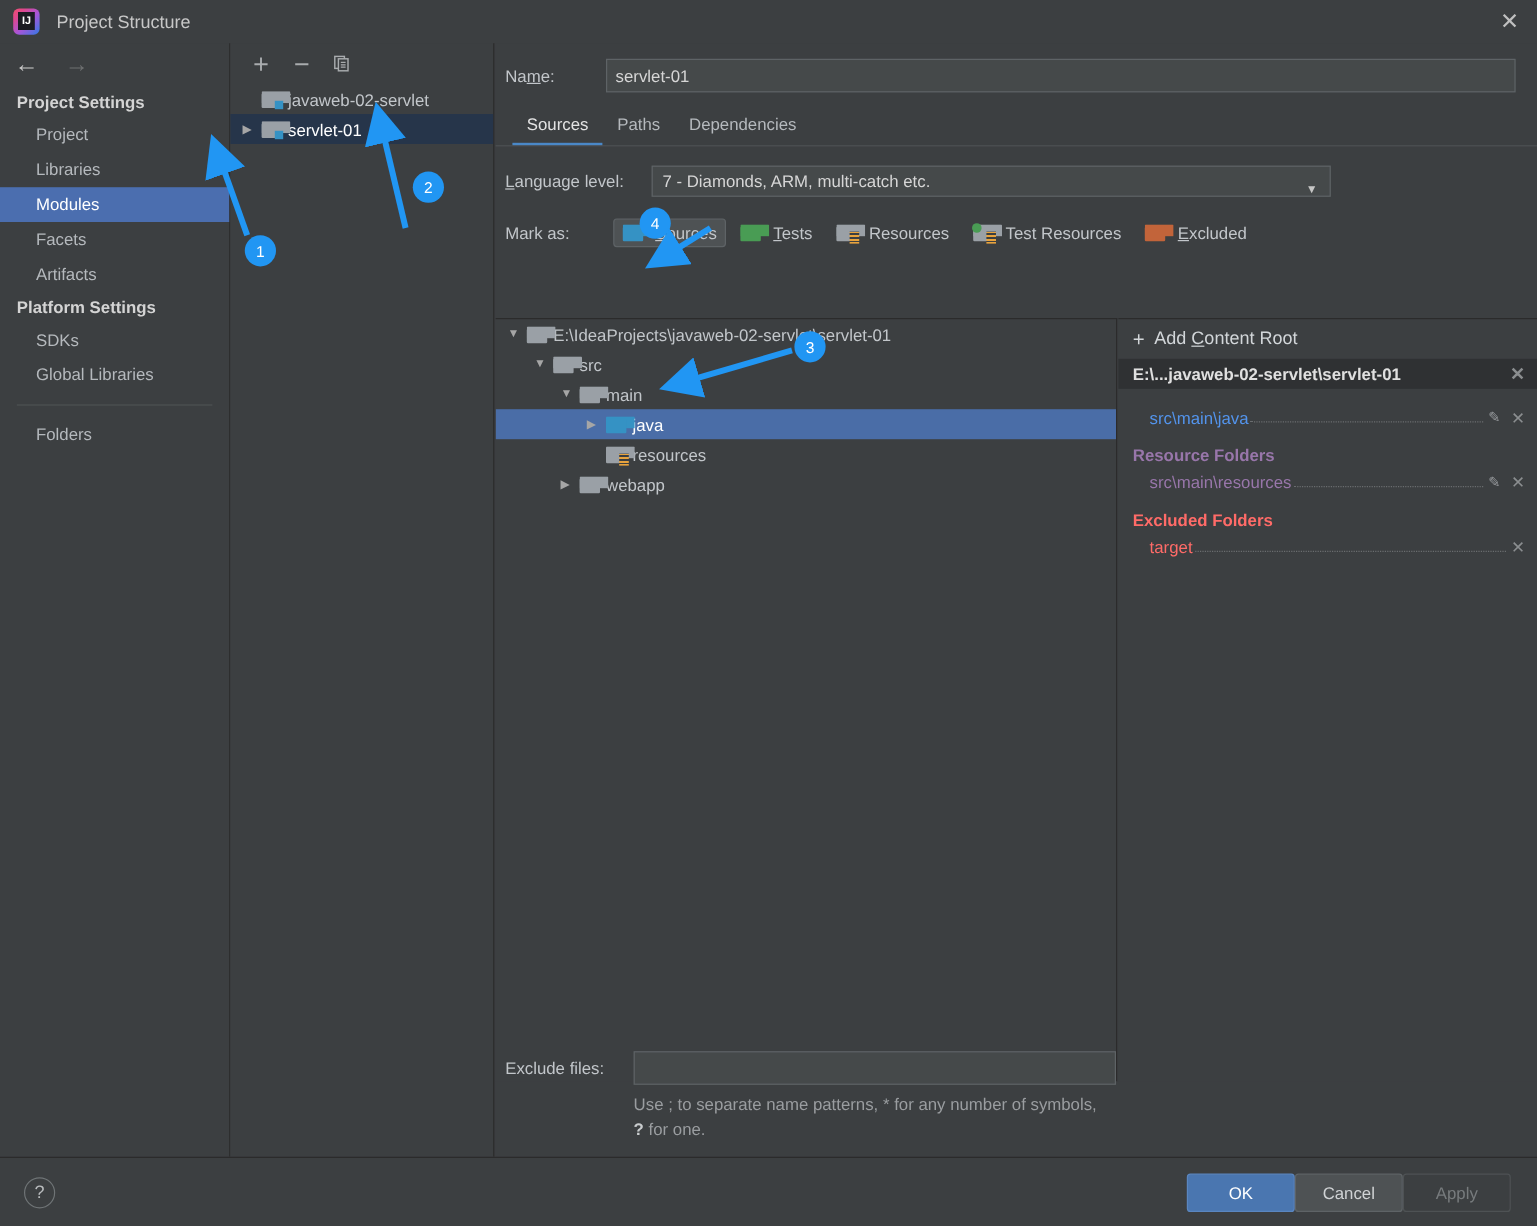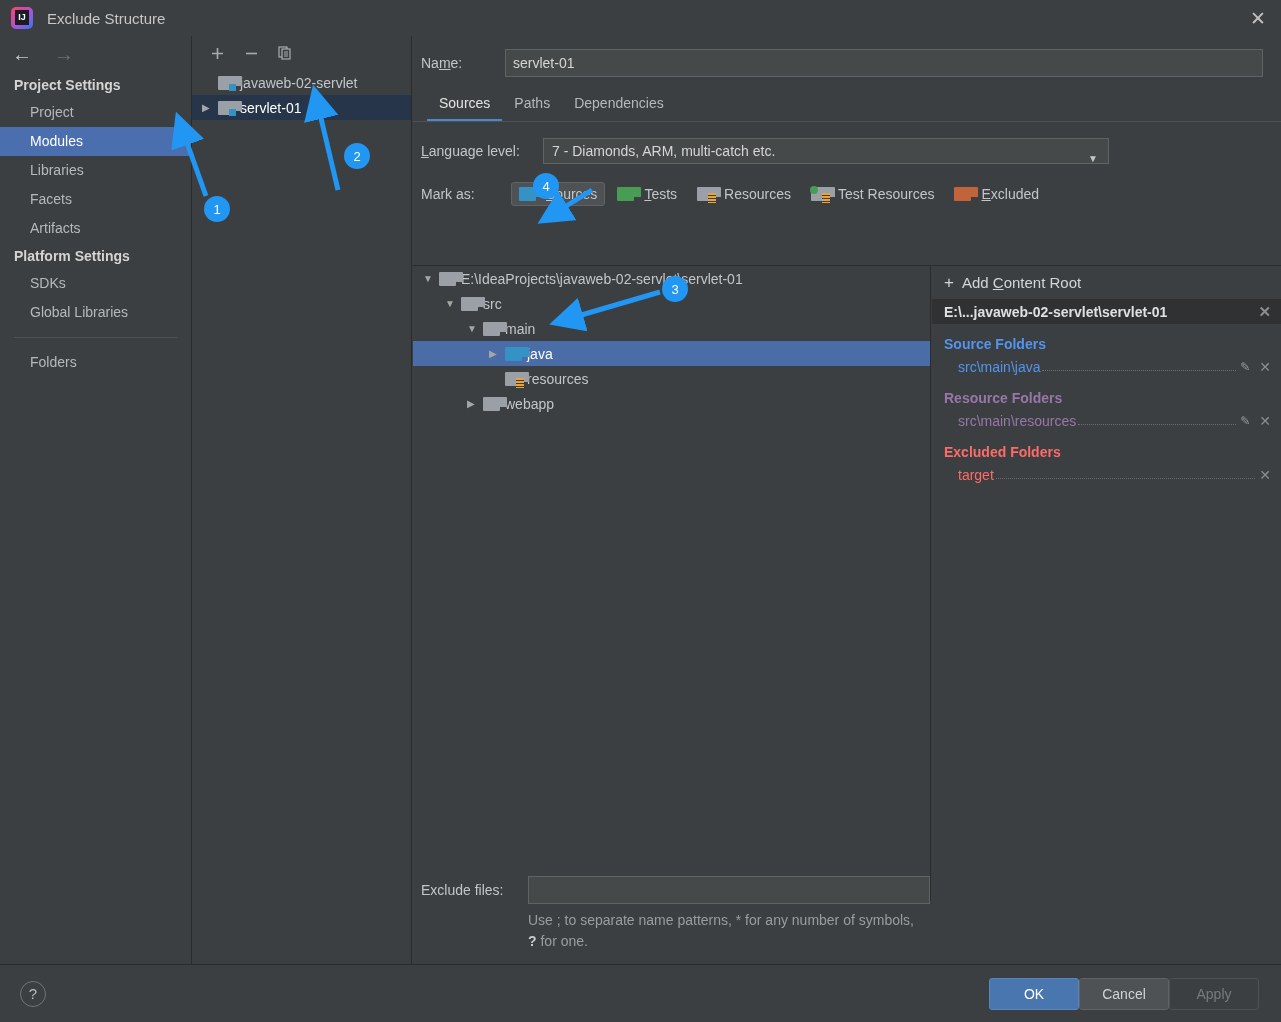--- a/index.html
+++ b/index.html
@@ -206,34 +206,34 @@
   }
   svg.arrowlayer { position: absolute; left: 0; top: 0; width: 1281px; height: 1022px; pointer-events: none; }
 </style>
 </head>
 <body>
 
 <div class="dialog">
 
   <div class="titlebar">
     <div class="ij-logo"></div>
-    <div class="title-text">Exclude Structure</div>
+    <div class="title-text">Project Structure</div>
     <div class="close-btn">✕</div>
   </div>
 
   <div class="sidebar">
     <div class="nav-row">
       <span class="nav-arrow">←</span>
       <span class="nav-arrow disabled">→</span>
     </div>
 
     <div class="side-group">Project Settings</div>
     <div class="side-item">Project</div>
+    <div class="side-item">Libraries</div>
     <div class="side-item selected">Modules</div>
-    <div class="side-item">Libraries</div>
     <div class="side-item">Facets</div>
     <div class="side-item">Artifacts</div>
 
     <div class="side-group">Platform Settings</div>
     <div class="side-item">SDKs</div>
     <div class="side-item">Global Libraries</div>
 
     <div class="side-sep"></div>
     <div class="side-item">Folders</div>
   </div>
@@ -400,21 +400,20 @@
     <div class="add-root">
       <span class="plus-sign">+</span>
       <span>Add <u>C</u>ontent Root</span>
     </div>
     <div class="root-bar">
       <span>E:\...javaweb-02-servlet\servlet-01</span>
       <span class="x">✕</span>
     </div>
 
     <div class="folders-group">
-      <div class="group-title src">Source Folders</div>
       <div class="folder-row">
         <span class="folder-name src">src\main\java</span>
         <span class="dots"></span>
         <span class="pencil">✎</span>
         <span class="xmark">✕</span>
       </div>
     </div>
 
     <div class="folders-group">
       <div class="group-title res">Resource Folders</div>

